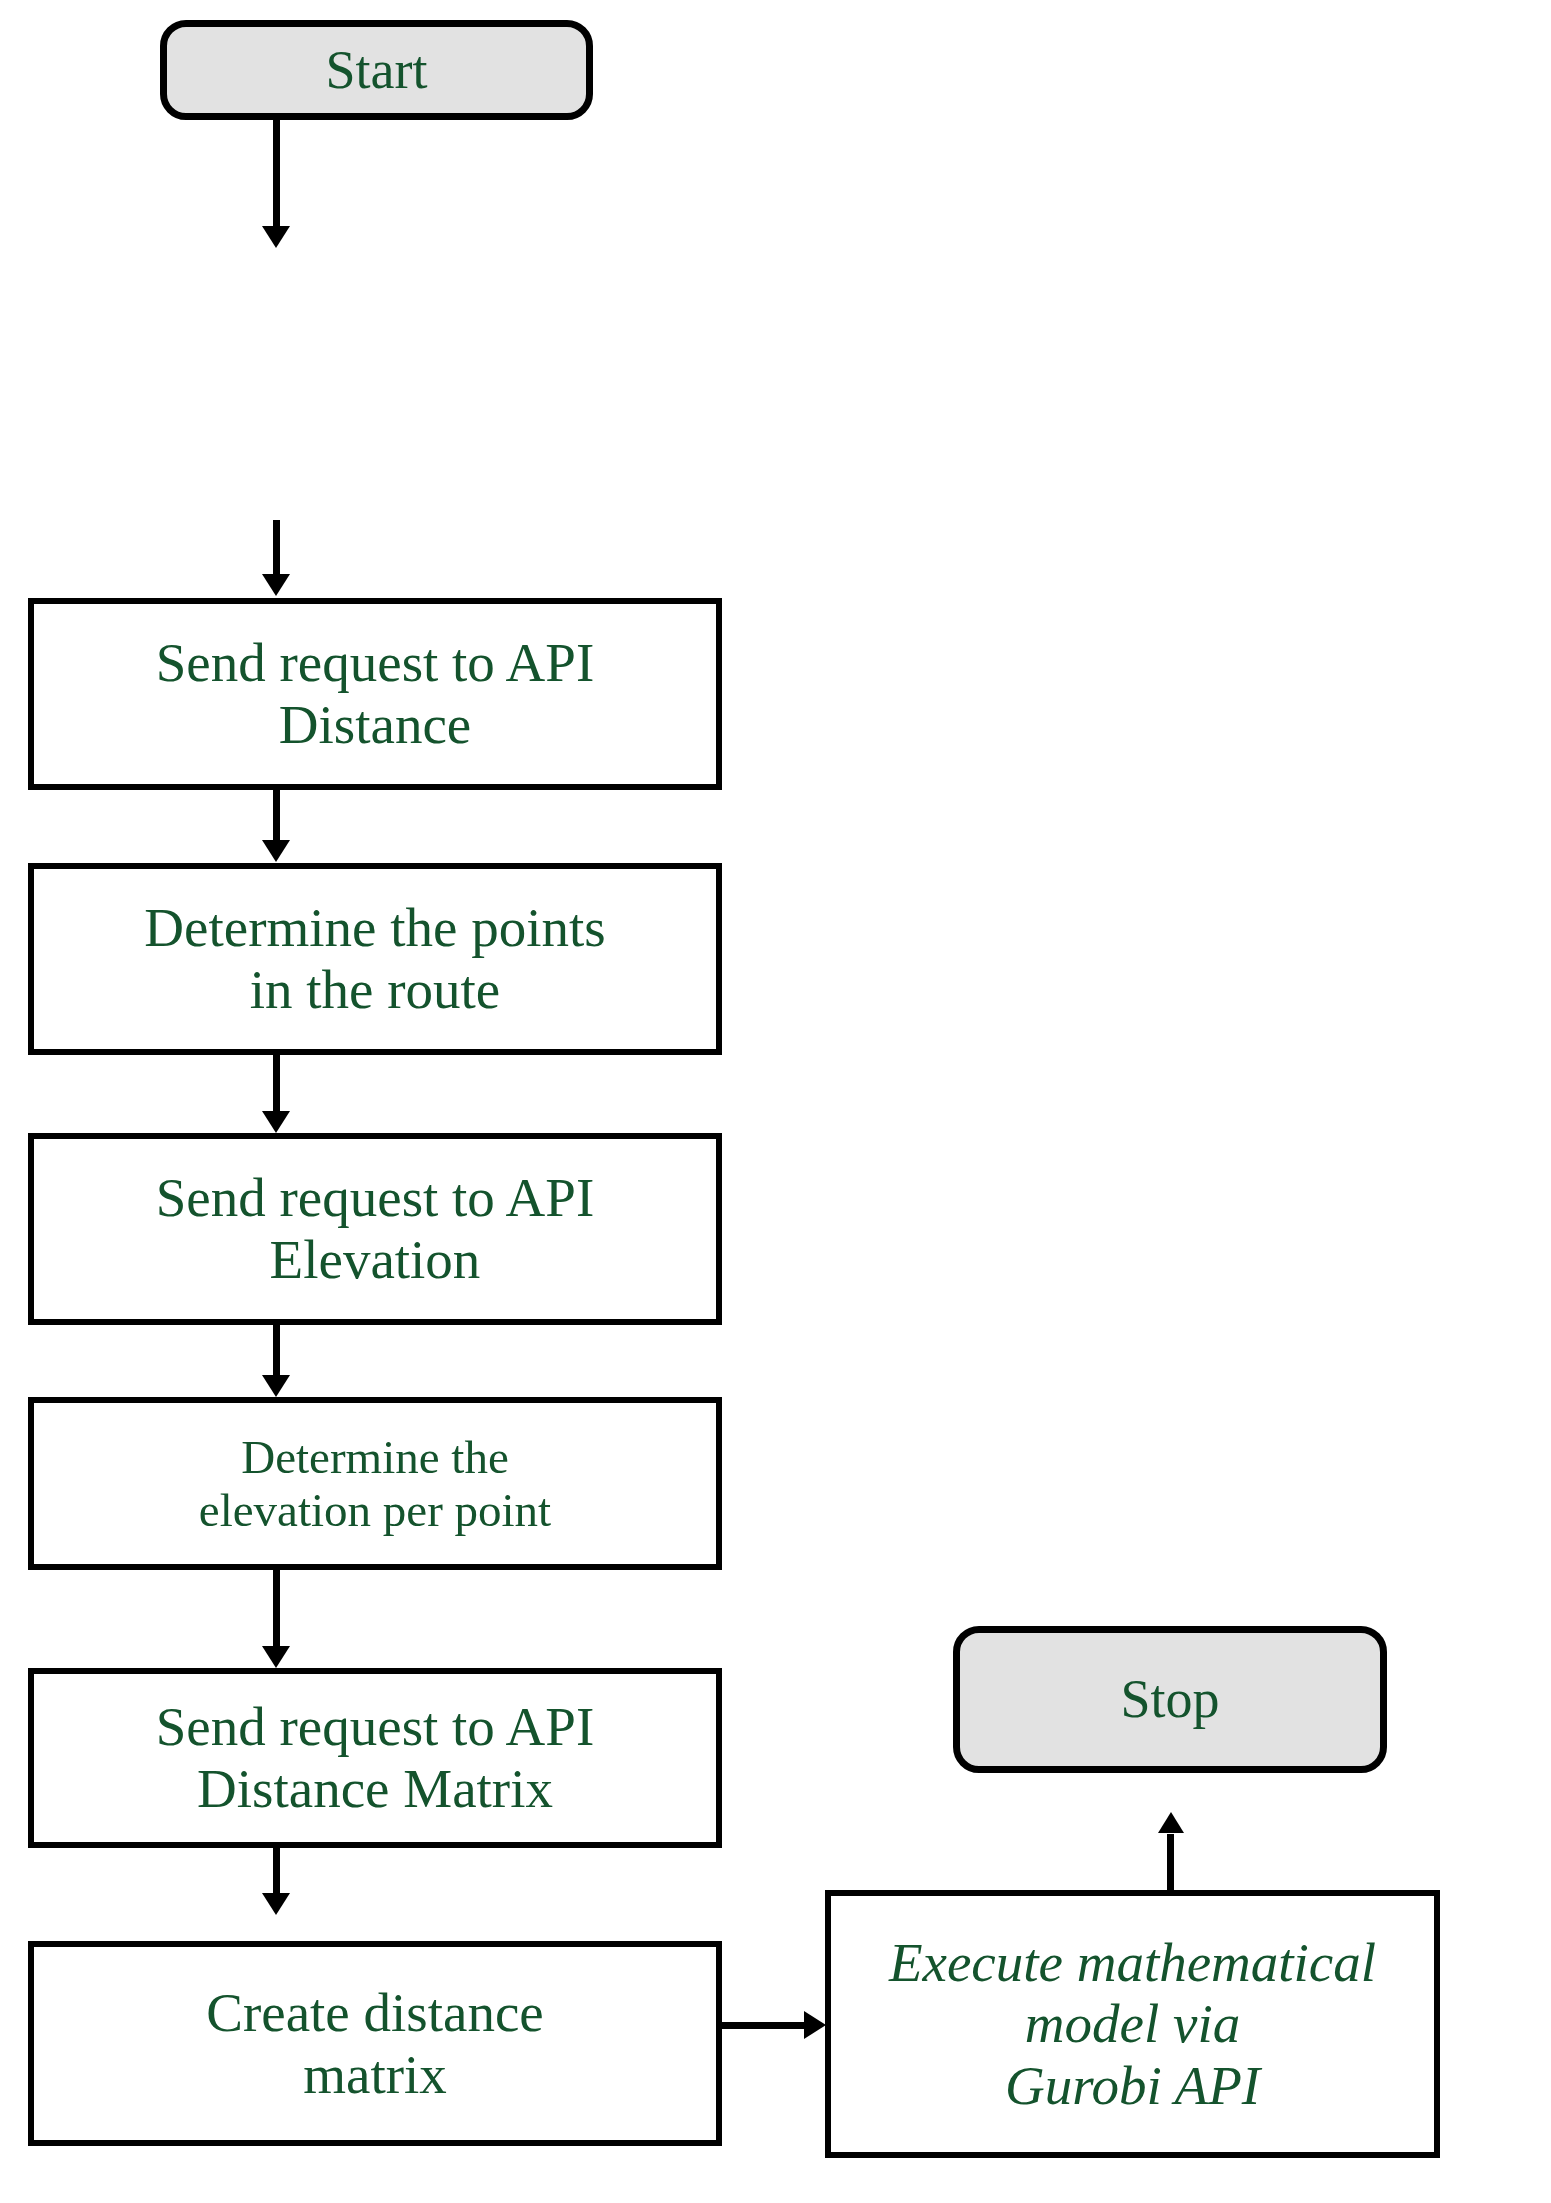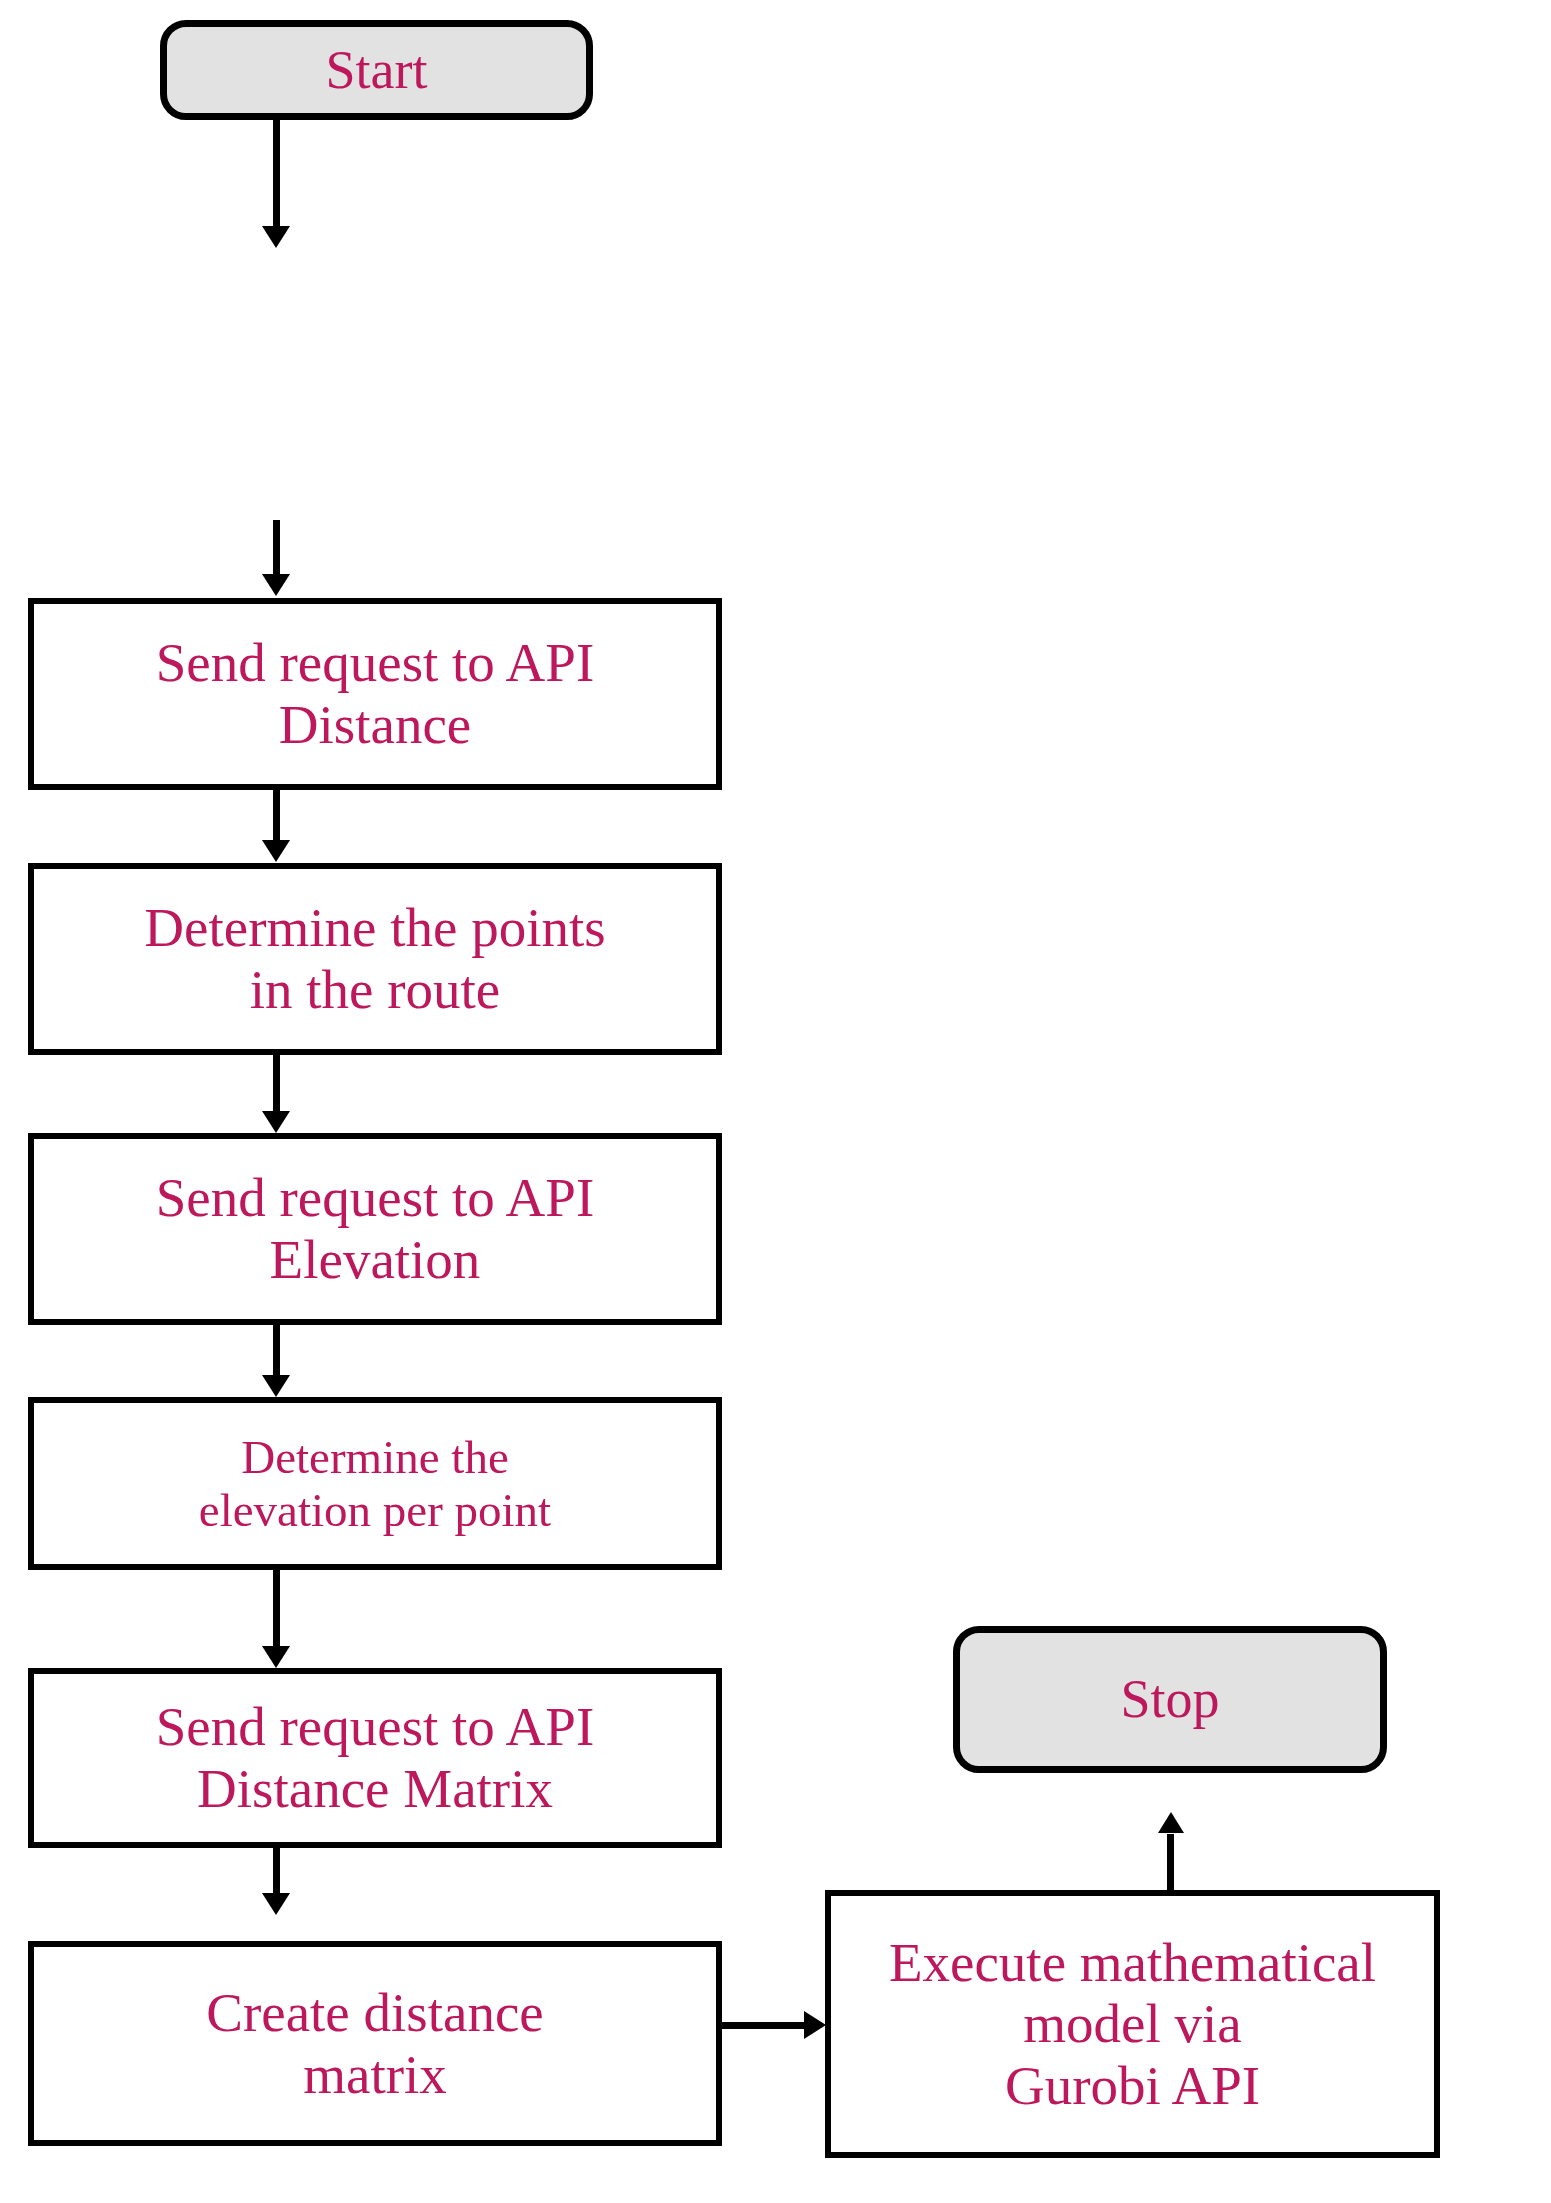--- a/index.html
+++ b/index.html
@@ -16,21 +16,21 @@
     font-family: "Liberation Serif", "DejaVu Serif", serif;
     overflow: hidden;
   }
   .node {
     position: absolute;
     box-sizing: border-box;
     display: flex;
     align-items: center;
     justify-content: center;
     text-align: center;
-    color: #be185d;
+    color: #14532d;
     background: #ffffff;
     border: 6px solid #000000;
     line-height: 1.12;
     white-space: pre-line;
     letter-spacing: 0px;
   }
   .node.terminal {
     border-radius: 26px;
     background: #e2e2e2;
     border-width: 7px;
@@ -129,21 +129,21 @@
   <div class="arrow-down" style="left:262px; top:1893px;"></div>
 
   <div class="node" style="left:28px; top:1915px; width:694px; height:205px; font-size:55px;margin-top:26px;">
     <span class="label">Create distance
 matrix</span>
   </div>
 
   <div class="conn hline" style="left:722px; top:2022px; width:86px;"></div>
   <div class="arrow-right" style="left:804px; top:2011px;"></div>
 
-  <div class="node" style="left:825px; top:1890px; width:615px; height:268px; font-size:55px;">
+  <div class="node" style="left:825px; top:1890px; width:615px; height:268px; font-size:55px;font-style:italic;">
     <span class="label">Execute mathematical
 model via
 Gurobi API</span>
   </div>
 
   <div class="conn vline" style="left:1167px; top:1834px; height:60px;"></div>
   <div class="arrow-up" style="left:1158px; top:1812px;"></div>
 
   <div class="node terminal" style="left:953px; top:1583px; width:434px; height:147px; font-size:54px;margin-top:43px;">
     <span class="label">Stop</span>

